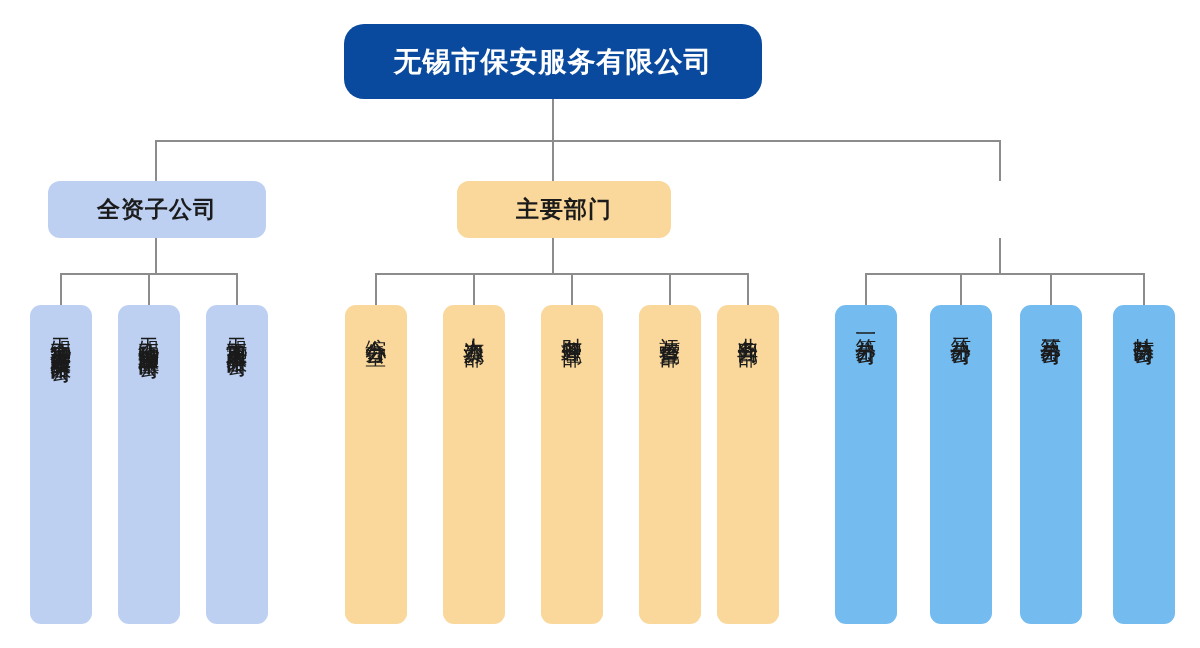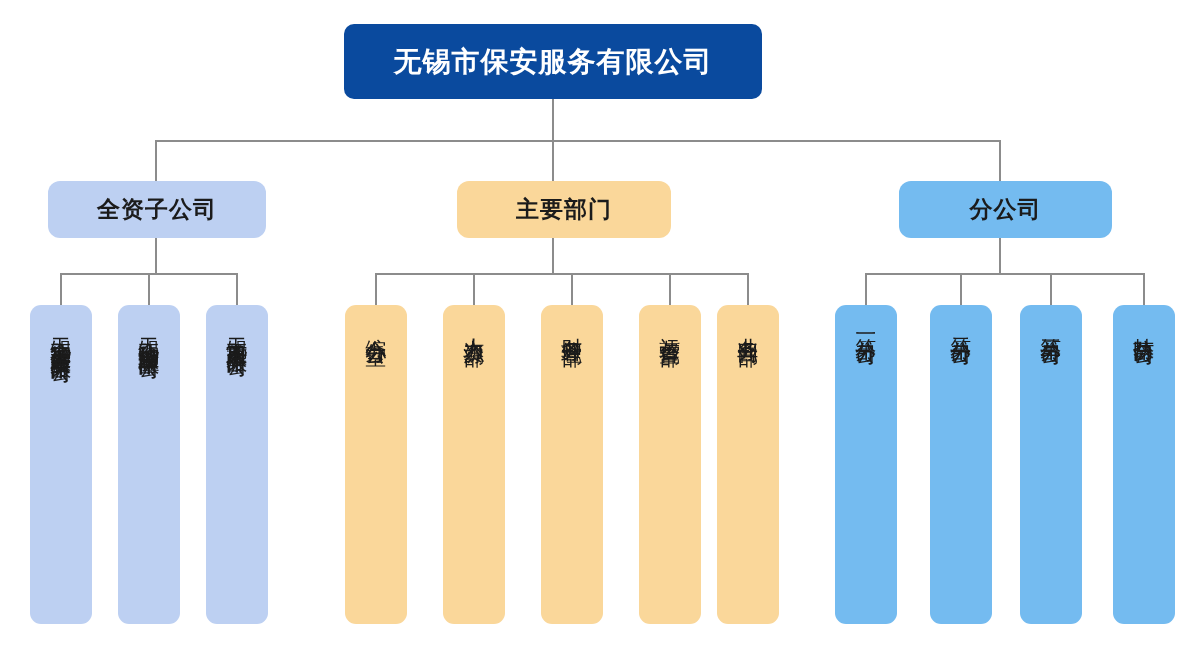--- a/index.html
+++ b/index.html
@@ -37,21 +37,21 @@
     text-align: center;
   }
 
   
   .node-root {
     background: #0a4a9e;
     color: #ffffff;
     font-size: 28px;
     font-weight: bold;
     letter-spacing: 1px;
-    border-radius: 10px;
+    border-radius: 20px;
   }
 
   
   .node-cat {
     font-size: 23px;
     font-weight: bold;
     color: #1b1b1b;
     border-radius: 12px;
     letter-spacing: 1px;
     text-align: right;
@@ -100,23 +100,20 @@
   <div class="conn conn-v" style="left:999px; top:140px; width:2px; height:41px;"></div>
 
   <div class="node node-cat cat-sub" style="left:48px; top:181px; width:218px; height:57px;">
     <span>全资子公司</span>
   </div>
 
   <div class="node node-cat cat-dept" style="left:457px; top:181px; width:214px; height:57px;">
     <span>主要部门</span>
   </div>
 
-  <div class="node node-cat cat-branch" style="left:899px; top:181px; width:213px; height:57px;">
-    <span>分公司</span>
-  </div>
 
   <div class="conn conn-v" style="left:155px; top:238px; width:2px; height:36px;"></div>
   <div class="conn conn-h" style="left:60px; top:273px; width:178px; height:2px;"></div>
   <div class="conn conn-v" style="left:60px; top:273px; width:2px; height:32px;"></div>
   <div class="conn conn-v" style="left:148px; top:273px; width:2px; height:32px;"></div>
   <div class="conn conn-v" style="left:236px; top:273px; width:2px; height:32px;"></div>
 
   <div class="node node-leaf leaf-sub" style="left:30px; top:305px; width:62px; height:319px;">
     <span class="vtext">无锡金安押运保安服务有限公司</span>
   </div>

